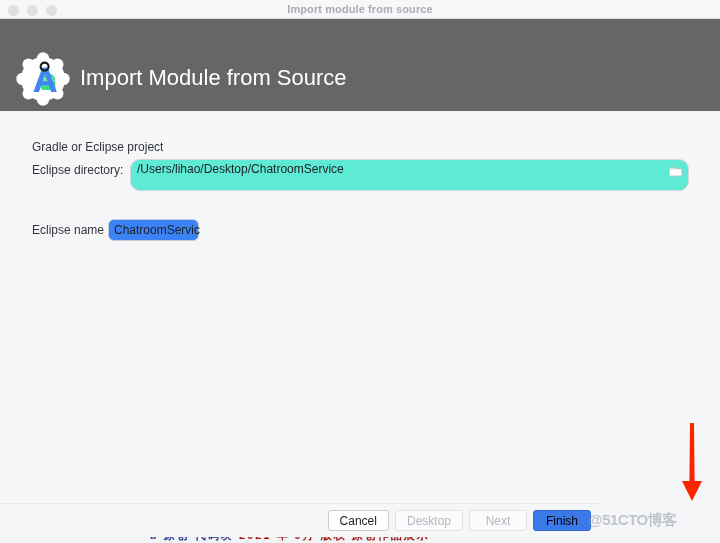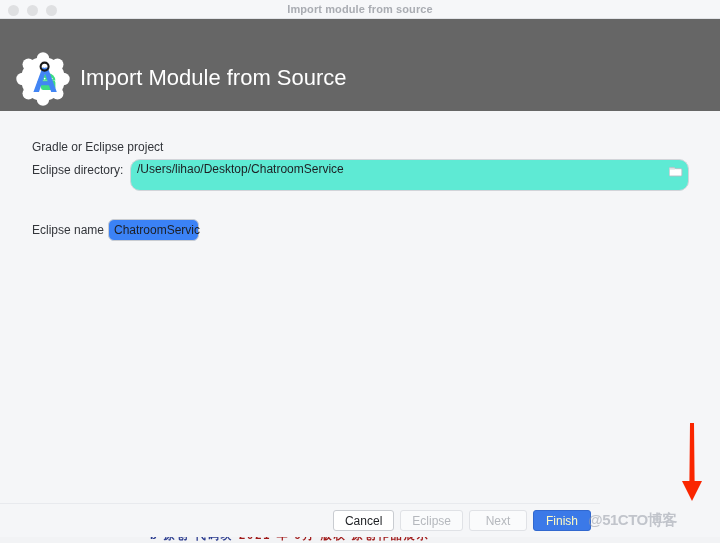--- a/index.html
+++ b/index.html
@@ -173,21 +173,21 @@
     white-space: nowrap;
   }
   .btn.disabled {
     color: #b5b8bd;
     background: #fafbfc;
     border-color: #e0e2e6;
   }
   .btn.primary {
     background: #3b79e8;
     border-color: #3168cf;
-    color: #fef9c3;
+    color: #000000;
   }
 
   
   #bottom-strip {
     position: absolute;
     left: 0; top: 537px;
     width: 720px; height: 6px;
     background: #f2f3f5;
     overflow: hidden;
   }
@@ -295,21 +295,21 @@
 
   <div id="red-arrow">
     <svg width="32" height="84" viewBox="0 0 32 84">
       <path d="M14.0 2 L18.0 2 L18.6 60 L26 60 L16 80 L6 60 L13.4 60 Z" fill="#fa2600"></path>
     </svg>
   </div>
 
   <div id="footer">
     <div id="buttons">
       <div class="btn">Cancel</div>
-      <div class="btn disabled">Eclipse</div>
+      <div class="btn disabled">Desktop</div>
       <div class="btn disabled">Next</div>
       <div class="btn primary">Finish</div>
     </div>
   </div>
 
   <div id="watermark">@51CTO博客</div>
 
   <div id="bottom-strip">
     <div id="strip-ink">
       <span>b  原创  代码块</span>

